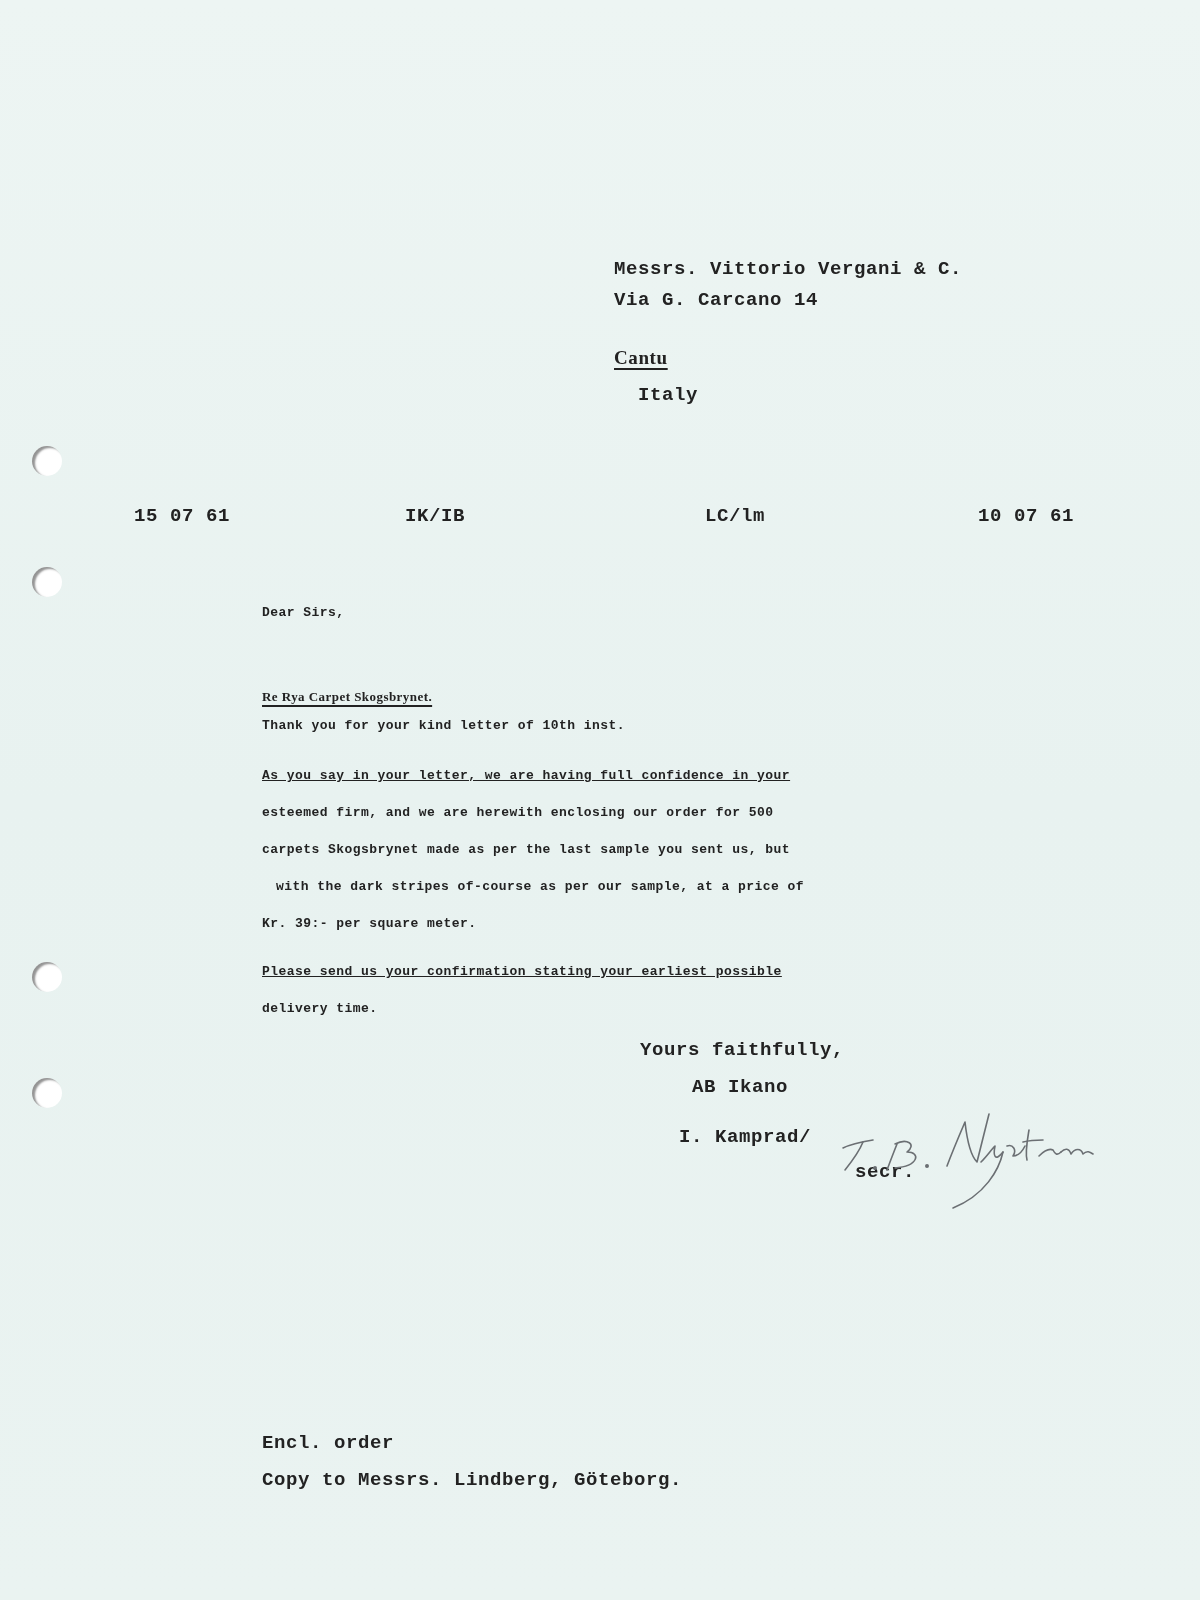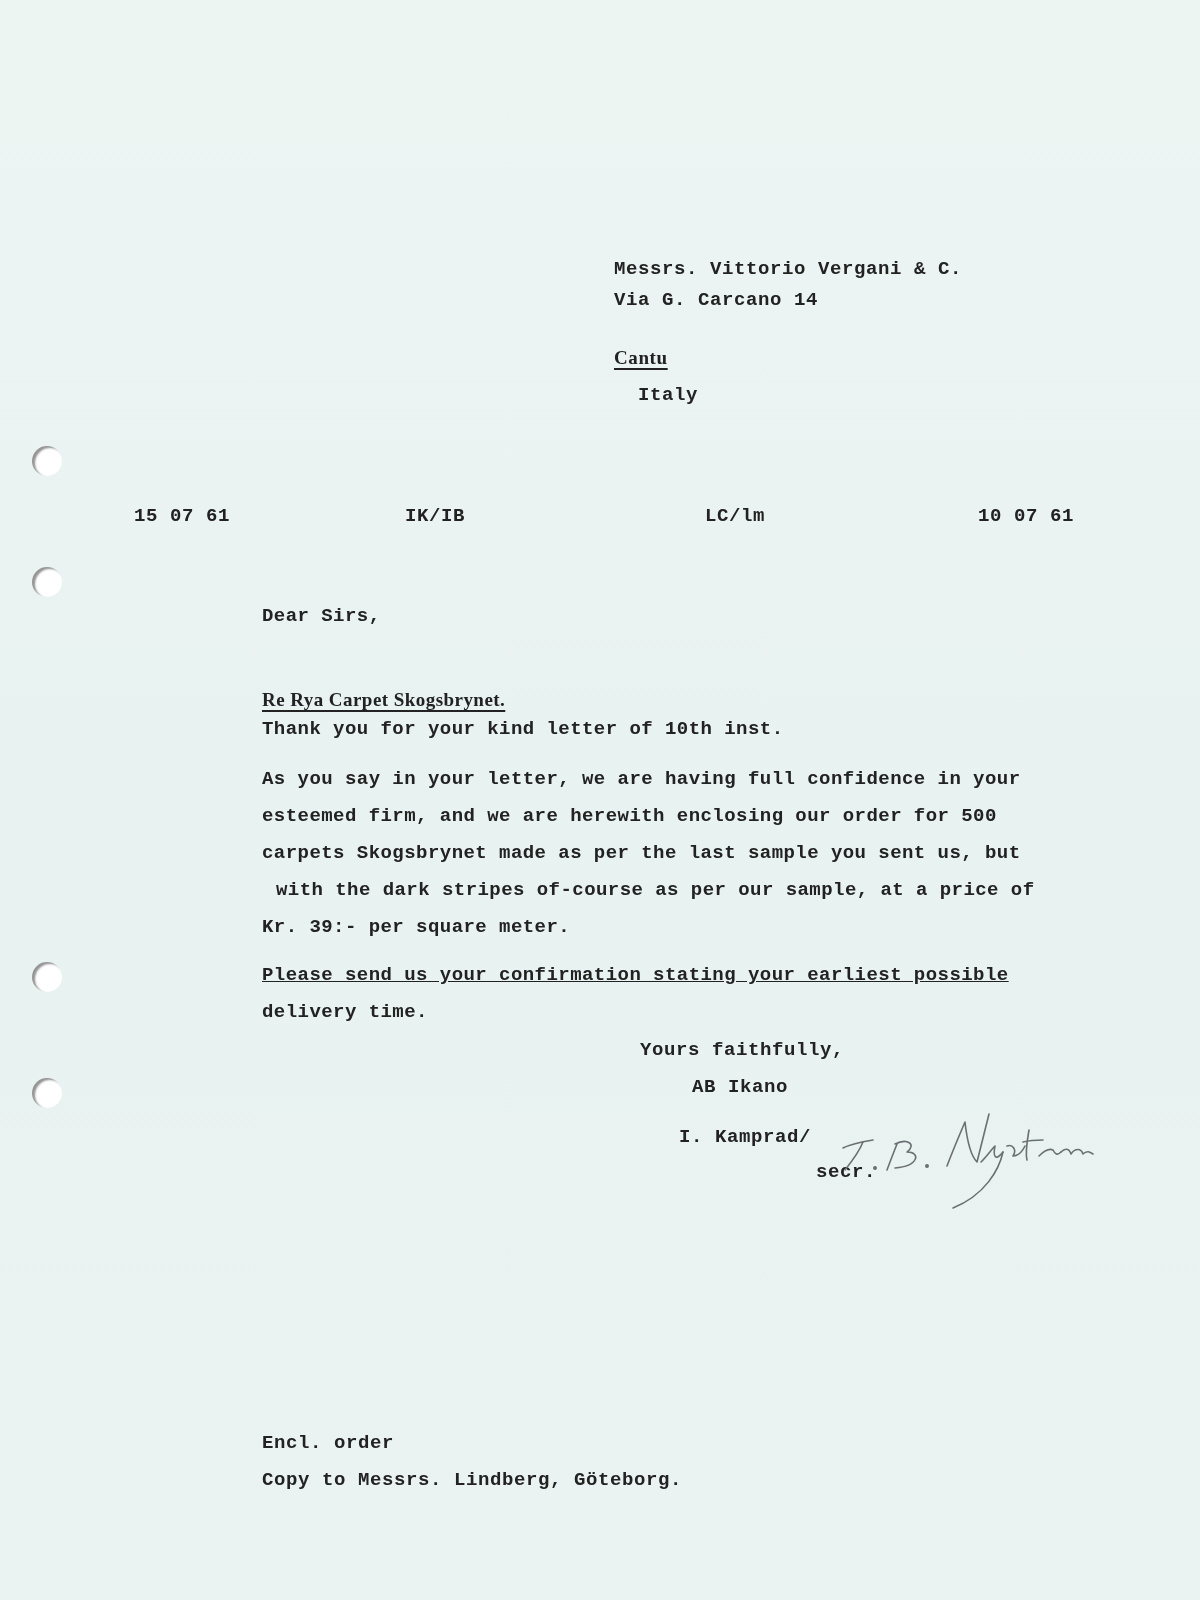--- a/index.html
+++ b/index.html
@@ -40,21 +40,21 @@
       left: 32px;
       width: 30px;
       height: 30px;
       border-radius: 50%;
       background: #ffffff;
       box-shadow: inset 3px 2px 2px rgba(60,60,60,0.55);
     }
     .body-line {
       position: absolute;
       left: 262px;
-      font-size: 19px;
+      font-size: 13px;
       font-weight: bold;
       letter-spacing: 0.45px;
       white-space: nowrap;
       color: #222;
     }
     .signature {
       position: absolute;
       left: 835px;
       top: 1100px;
       width: 260px;
@@ -83,35 +83,35 @@
     <div class="typed" style="left:405px; top:505px;">IK/IB</div>
     <div class="typed" style="left:705px; top:505px;">LC/lm</div>
     <div class="typed" style="left:978px; top:505px;">10 07 61</div>
   </div>
 
   <div>
     <div class="body-line" style="top:605px;">Dear Sirs,</div>
     <div class="body-line underline" style="top:668px;margin-top:21px;">Re Rya Carpet Skogsbrynet.</div>
     <div class="body-line" style="top:718px;">Thank you for your kind letter of 10th inst.</div>
 
-    <div class="body-line" style="top:768px;">As you say in your letter, we are having full confidence in your</div>
+    <div class="body-line" style="top:768px;text-decoration:underline;">As you say in your letter, we are having full confidence in your</div>
     <div class="body-line" style="top:805px;">esteemed firm, and we are herewith enclosing our order for 500</div>
     <div class="body-line" style="top:842px;">carpets Skogsbrynet made as per the last sample you sent us, but</div>
     <div class="body-line" style="top:879px;margin-left:14px;">with the dark stripes of-course as per our sample, at a price of</div>
     <div class="body-line" style="top:916px;">Kr. 39:- per square meter.</div>
 
     <div class="body-line" style="top:964px;text-decoration:underline;">Please send us your confirmation stating your earliest possible</div>
     <div class="body-line" style="top:1001px;">delivery time.</div>
   </div>
 
   <div>
     <div class="typed" style="left:640px; top:1039px;">Yours faithfully,</div>
     <div class="typed" style="left:692px; top:1076px;">AB Ikano</div>
     <div class="typed" style="left:679px; top:1126px;">I. Kamprad/</div>
-    <div class="typed" style="left:816px; top:1161px;">secr.</div>
+    <div class="typed" style="left:855px; top:1161px;">secr.</div>
 
     <svg class="signature" viewBox="0 0 260 110">
       <g fill="none" stroke="#6b6f73" stroke-width="1.6" stroke-linecap="round" stroke-linejoin="round">
 
         <path d="M8 48 C 16 44, 26 42, 38 40"></path>
         <path d="M28 42 C 24 52, 18 60, 10 70"></path>
         <circle cx="40" cy="68" r="1.2" fill="#6b6f73"></circle>
 
         <path d="M62 44 C 58 54, 55 62, 52 70"></path>
         <path d="M60 44 C 72 38, 82 44, 72 52 C 86 52, 84 66, 60 68"></path>

